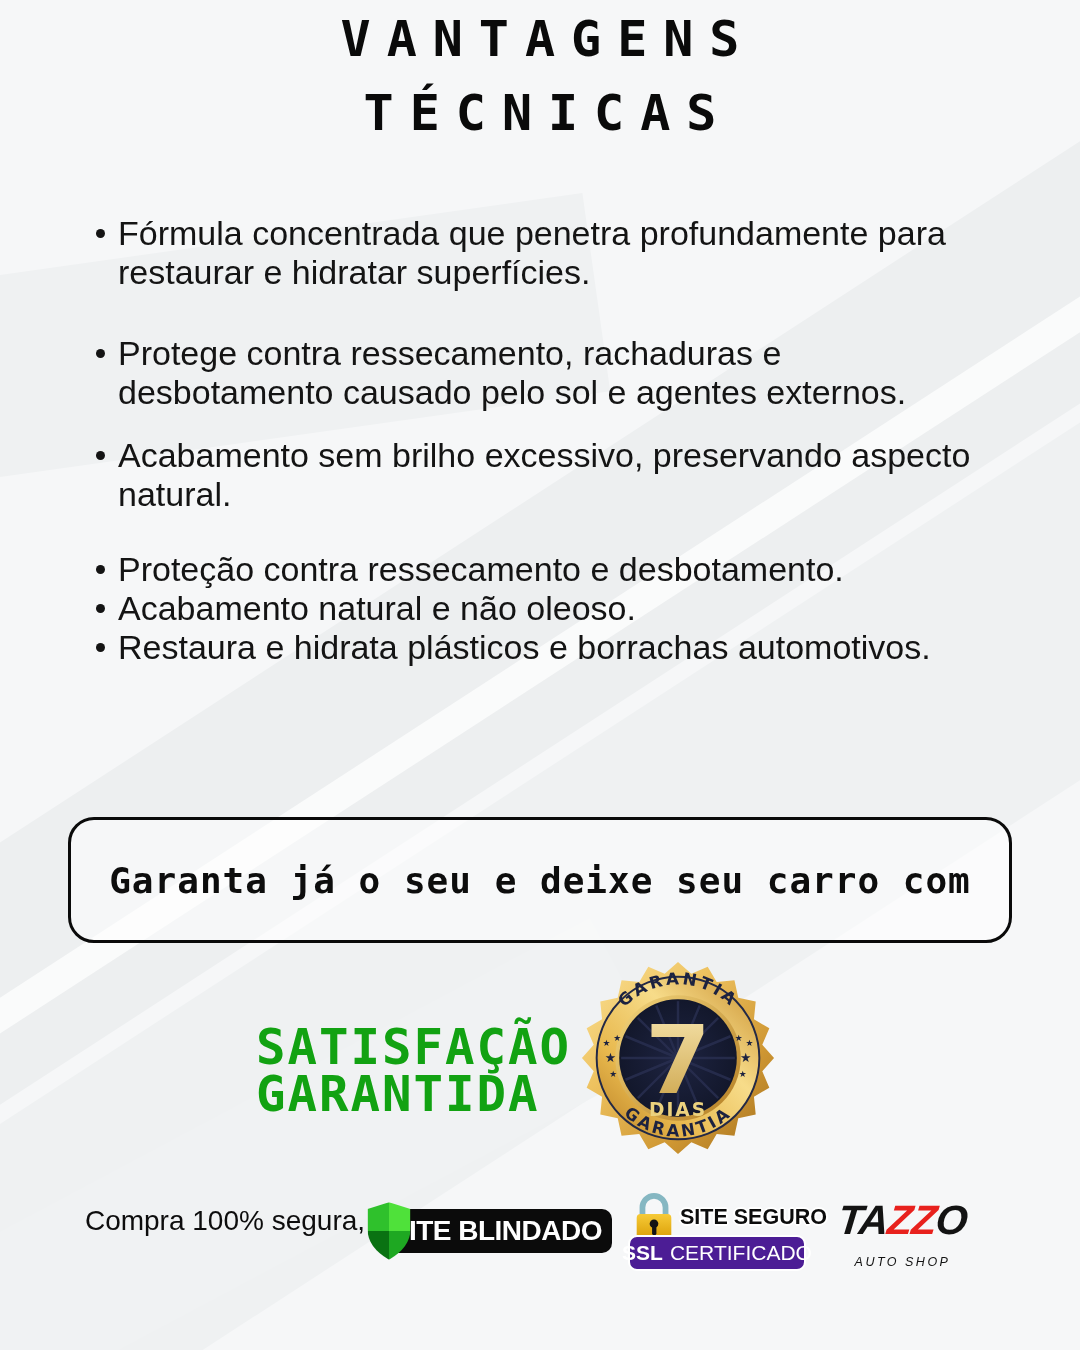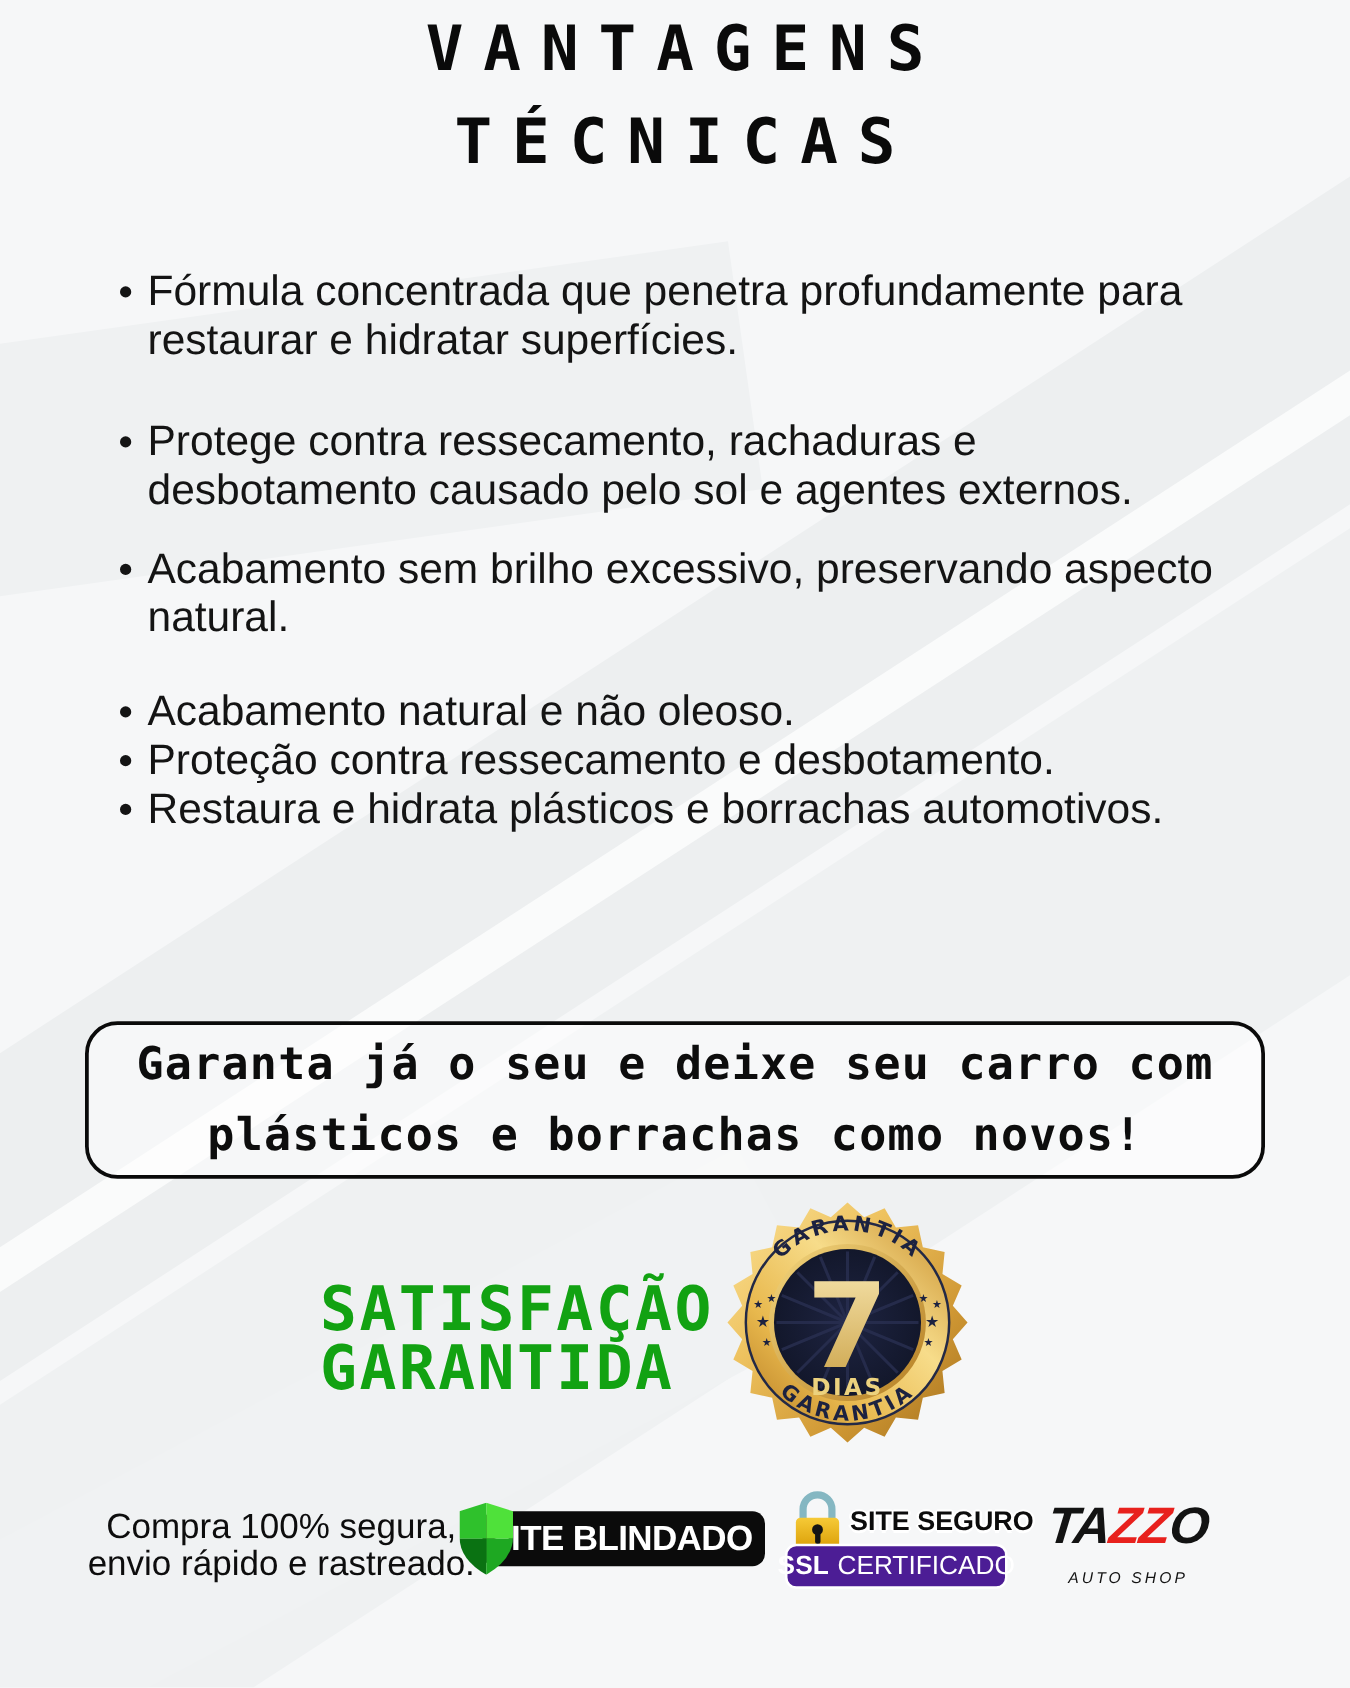--- a/index.html
+++ b/index.html
@@ -84,28 +84,27 @@
 
   <div class="title">
     <div>VANTAGENS</div>
     <div>TÉCNICAS</div>
   </div>
 
   <ul class="bullets">
     <li class="b1">Fórmula concentrada que penetra profundamente para restaurar e hidratar superfícies.</li>
     <li class="b2">Protege contra ressecamento, rachaduras e desbotamento causado pelo sol e agentes externos.</li>
     <li class="b3">Acabamento sem brilho excessivo, preservando aspecto natural.</li>
+    <li>Proteção contra ressecamento e desbotamento.</li>
     <li>Acabamento natural e não oleoso.</li>
-    <li>Proteção contra ressecamento e desbotamento.</li>
     <li>Restaura e hidrata plásticos e borrachas automotivos.</li>
   </ul>
 
   <div class="cta">
     <div>Garanta já o seu e deixe seu carro com</div>
-    <div>plásticos e borrachas como novos!</div>
   </div>
 
   <div class="headline">
     <div>SATISFAÇÃO</div>
     <div>GARANTIDA</div>
   </div>
 
   <svg class="seal" viewBox="0 0 200 200">
     <defs>
       <linearGradient id="gEdge" x1="0" y1="0" x2="1" y2="1">
@@ -176,21 +175,20 @@
         <text x="34" y="119" font-size="9">★</text>
       <text x="173" y="88" font-size="9">★</text>
         <text x="162" y="83" font-size="9">★</text>
       <text x="169" y="104" font-size="13">★</text>
         <text x="166" y="119" font-size="9">★</text>
     </g>
   </svg>
 
   <div class="footer-note">
     <div>Compra 100% segura,</div>
-    <div>envio rápido e rastreado.</div>
   </div>
 
   <div class="blindado">
     <div class="bar">SITE BLINDADO</div>
     <svg class="shield" viewBox="0 0 100 110">
       <defs>
           <clipPath id="shieldClip">
         <path d="M50,4 L88,16 V52 Q88,84 50,106 Q12,84 12,52 V16 Z"></path>
       </clipPath>
         </defs>

